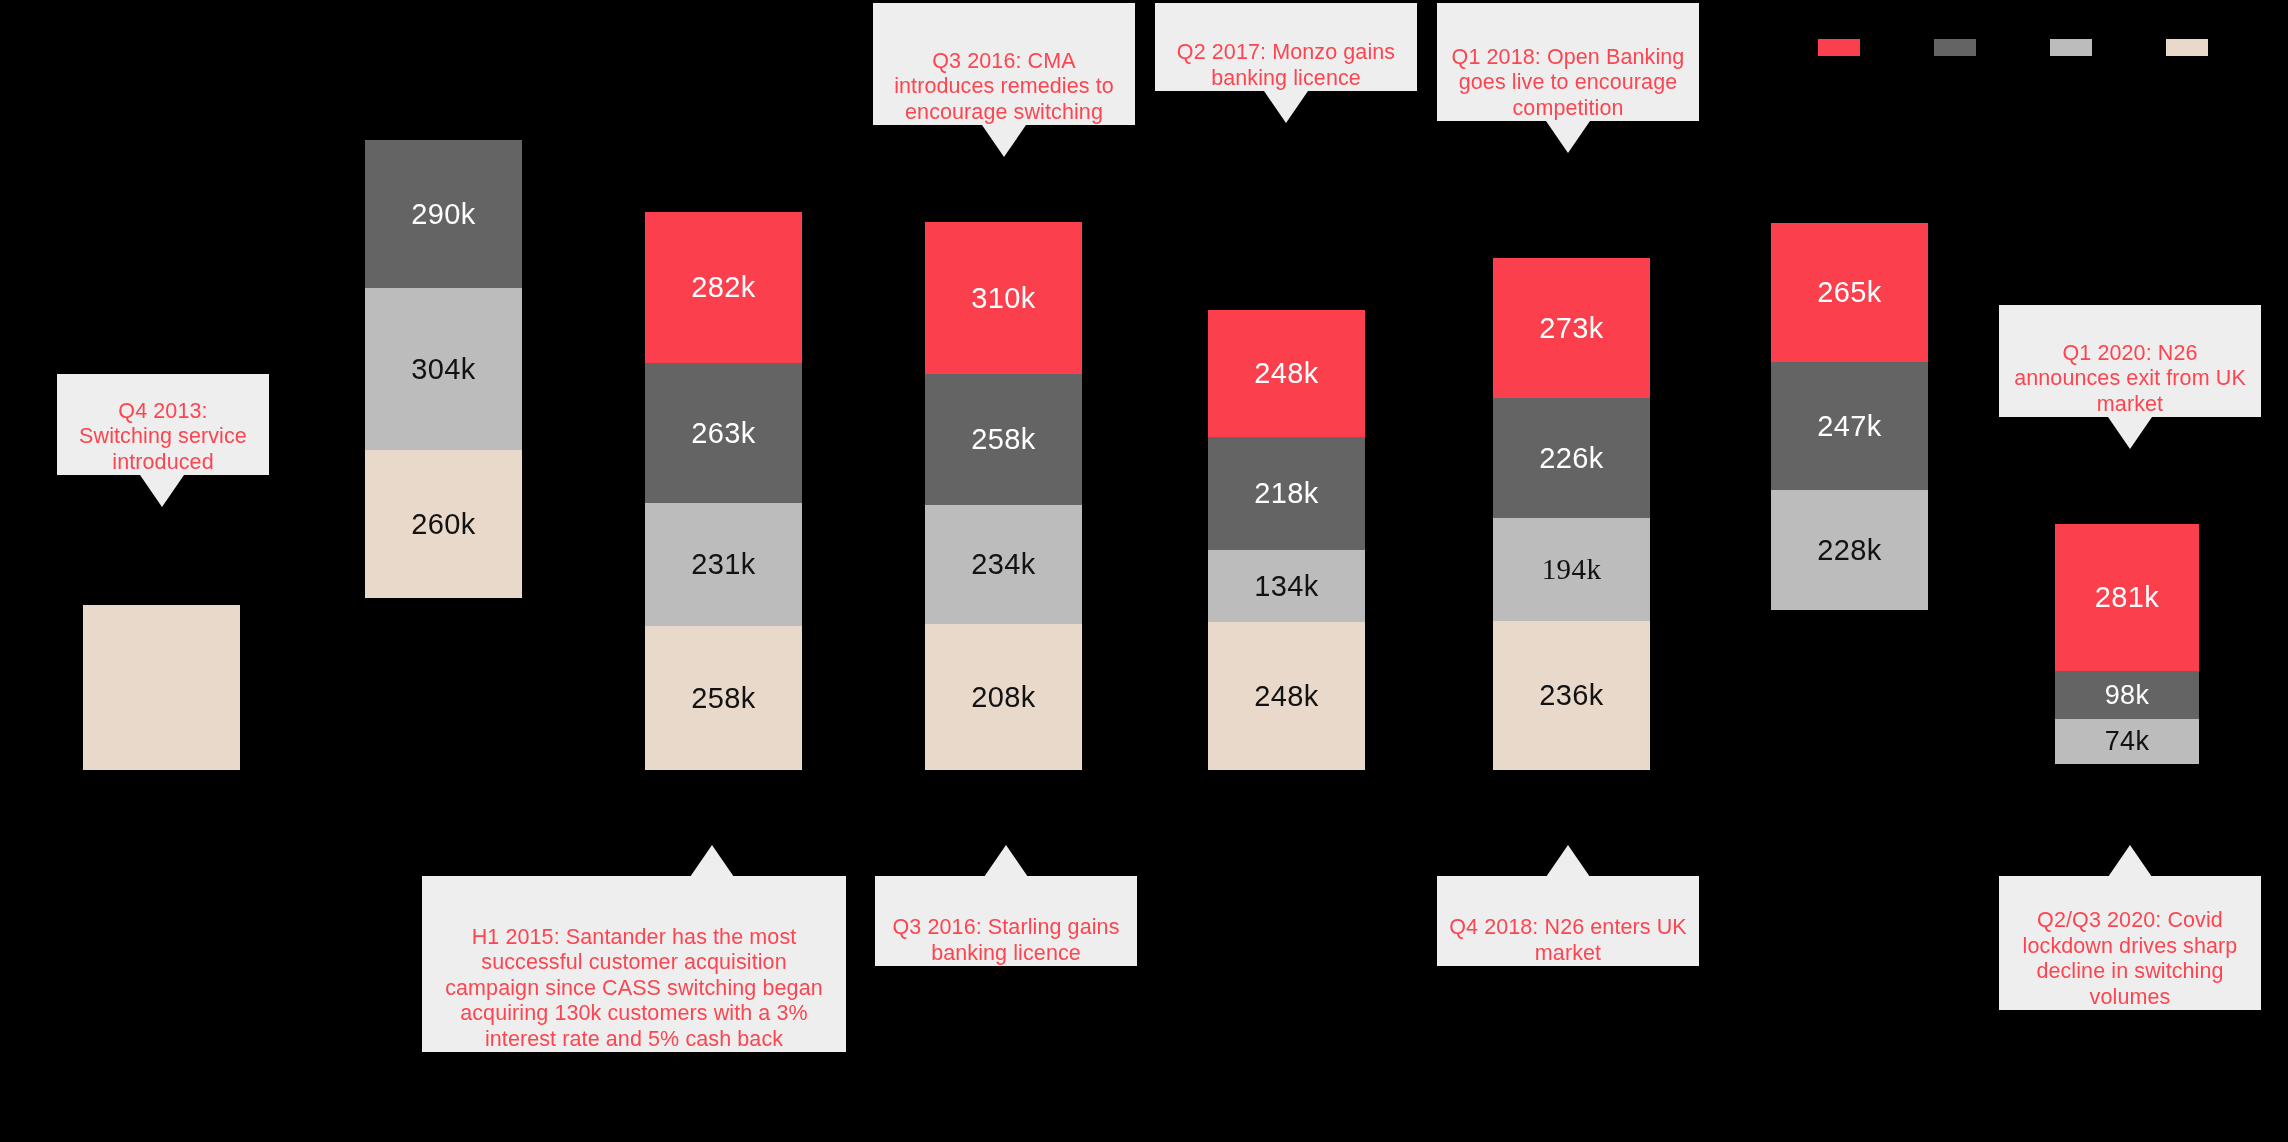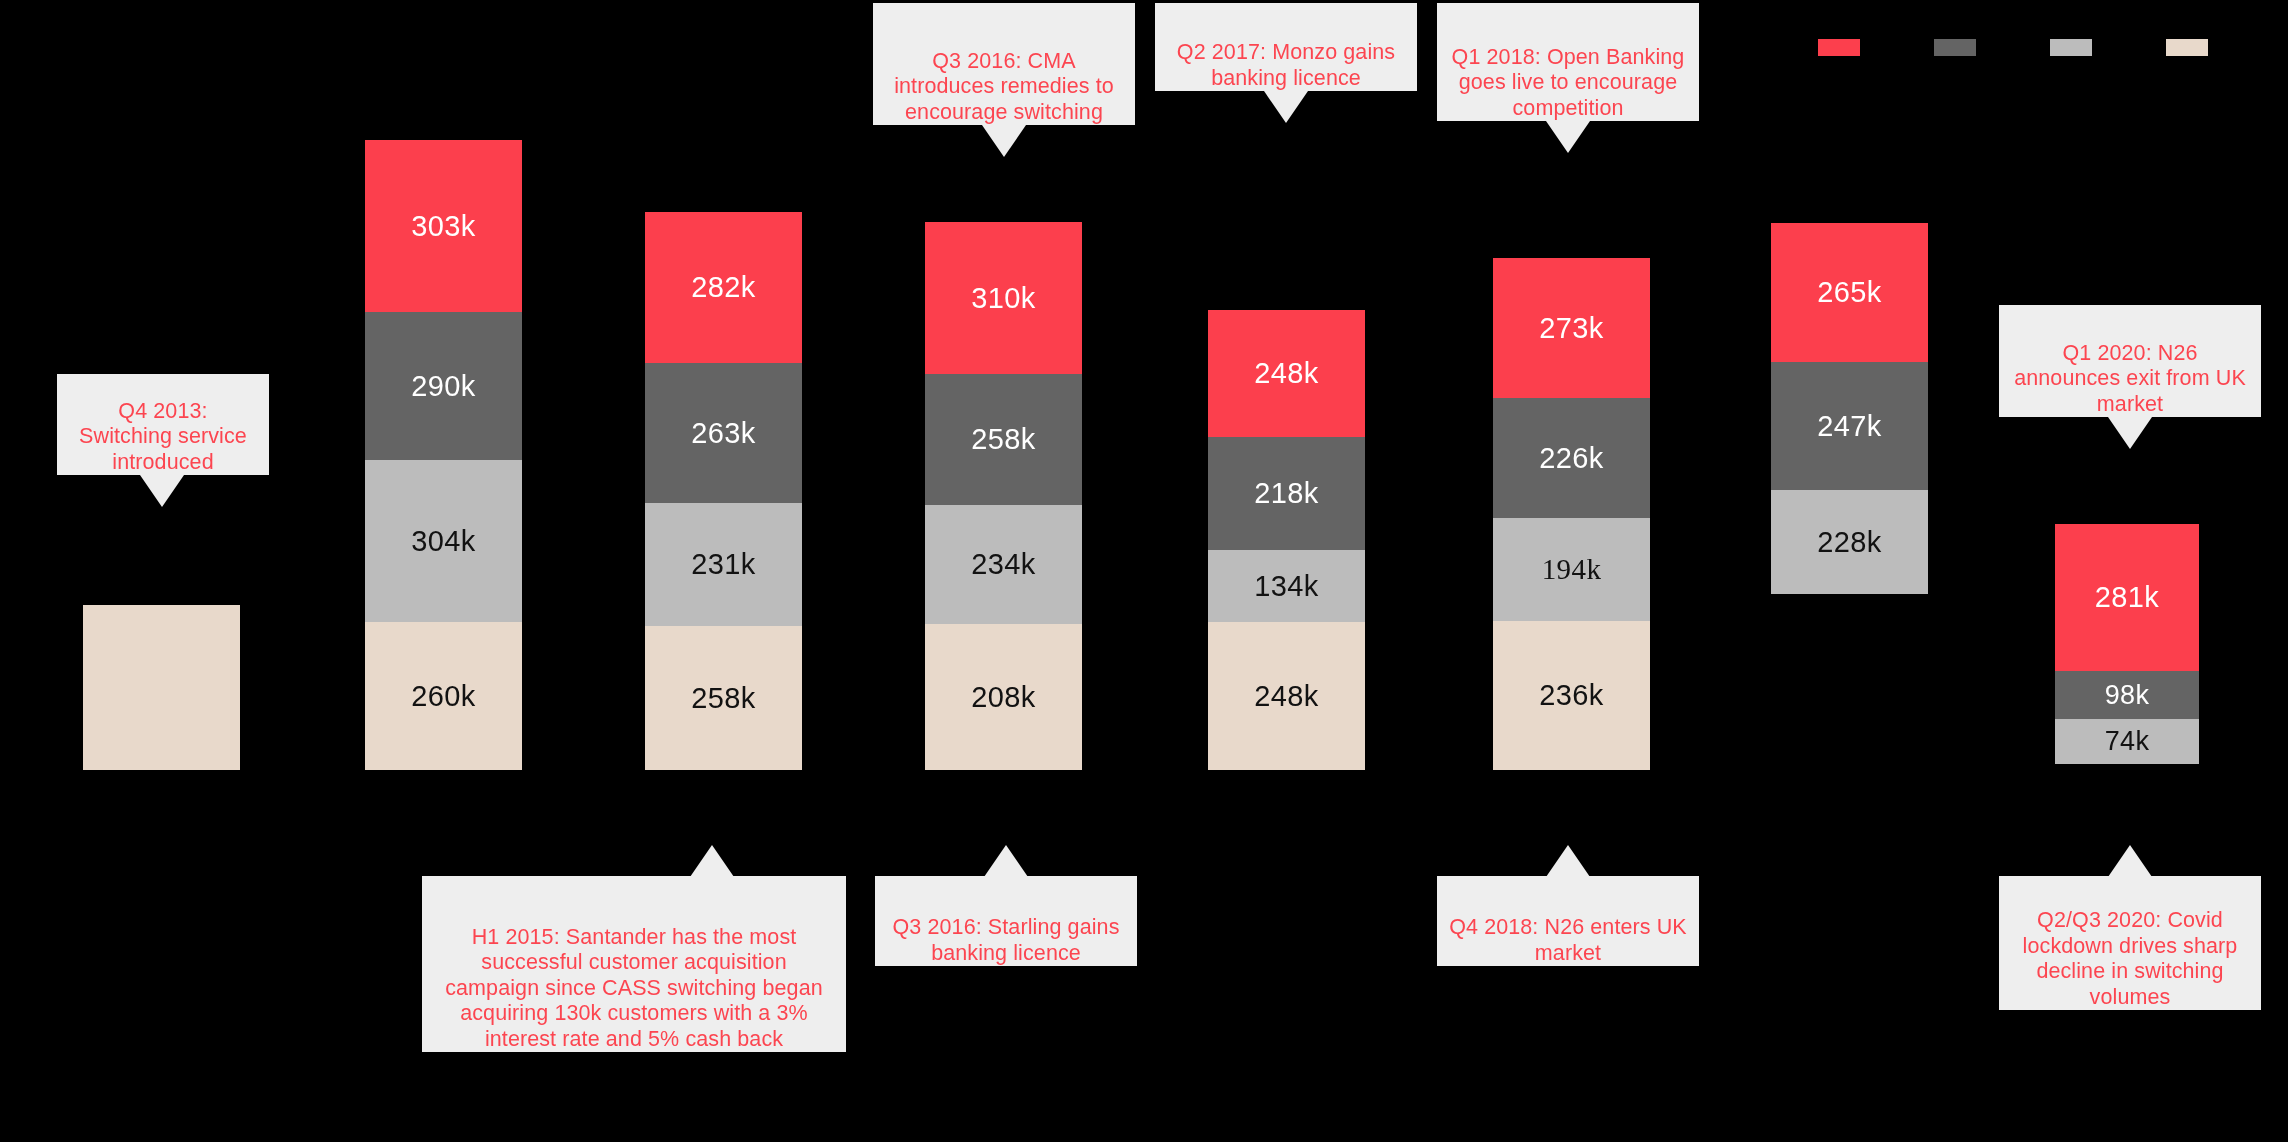--- a/index.html
+++ b/index.html
@@ -41,21 +41,20 @@
     <span class="lg-sw" style="left:116px;background:#646464;"></span>
     <span class="lg-sw" style="left:232px;background:#bcbcbc;"></span>
     <span class="lg-sw" style="left:348px;background:#e8d9cb;"></span>
   </div>
 
   <div class="bar" style="left:83px;top:605px;width:157px;height:165px;">
     <div class="seg beige" style="height:165px;"></div>
   </div>
 
   <div class="bar" style="left:365px;top:140px;width:157px;height:630px;">
-    <div class="seg red" style="height:172px;">303k</div>
     <div class="seg dgray" style="height:148px;">290k</div>
     <div class="seg lgray" style="height:162px;">304k</div>
     <div class="seg beige" style="height:148px;">260k</div>
   </div>
 
   <div class="bar" style="left:645px;top:212px;width:157px;height:558px;justify-content:space-between;">
     <div class="seg red" style="height:151px;">282k</div>
     <div class="seg dgray" style="height:140px;">263k</div>
     <div class="seg lgray" style="height:123px;">231k</div>
     <div class="seg beige" style="height:144px;">258k</div>
@@ -78,21 +77,21 @@
   <div class="bar" style="left:1493px;top:258px;width:157px;height:512px;">
     <div class="seg red" style="height:140px;">273k</div>
     <div class="seg dgray" style="height:120px;">226k</div>
     <div class="seg lgray" style="height:103px;font-family:Liberation Serif, serif;">194k</div>
     <div class="seg beige" style="height:149px;">236k</div>
   </div>
 
   <div class="bar" style="left:1771px;top:223px;width:157px;height:547px;">
     <div class="seg red" style="height:139px;">265k</div>
     <div class="seg dgray" style="height:128px;">247k</div>
-    <div class="seg lgray" style="height:104px;">228k</div>
+    <div class="seg lgray" style="height:120px;">228k</div>
   </div>
 
   <div class="bar" style="left:2055px;top:524px;width:144px;height:240px;">
     <div class="seg red" style="height:147px;">281k</div>
     <div class="seg dgray" style="height:48px;font-size:27px;">98k</div>
     <div class="seg lgray" style="height:45px;font-size:27px;">74k</div>
   </div>
 
   <div class="callout" style="left:873px;top:3px;width:262px;height:122px;">
     <span class="txt">Q3 2016: CMA introduces remedies to encourage switching</span>

